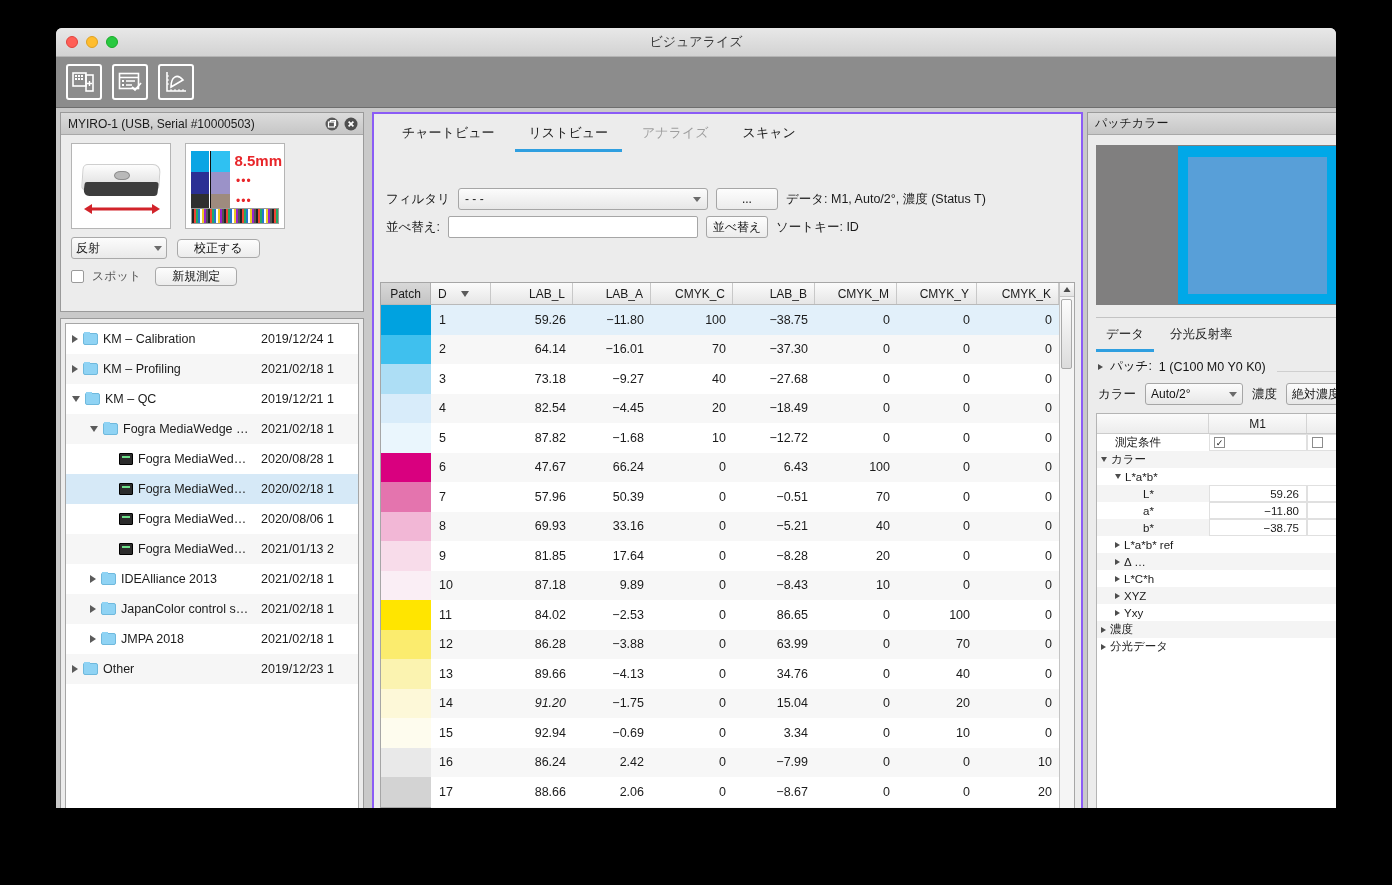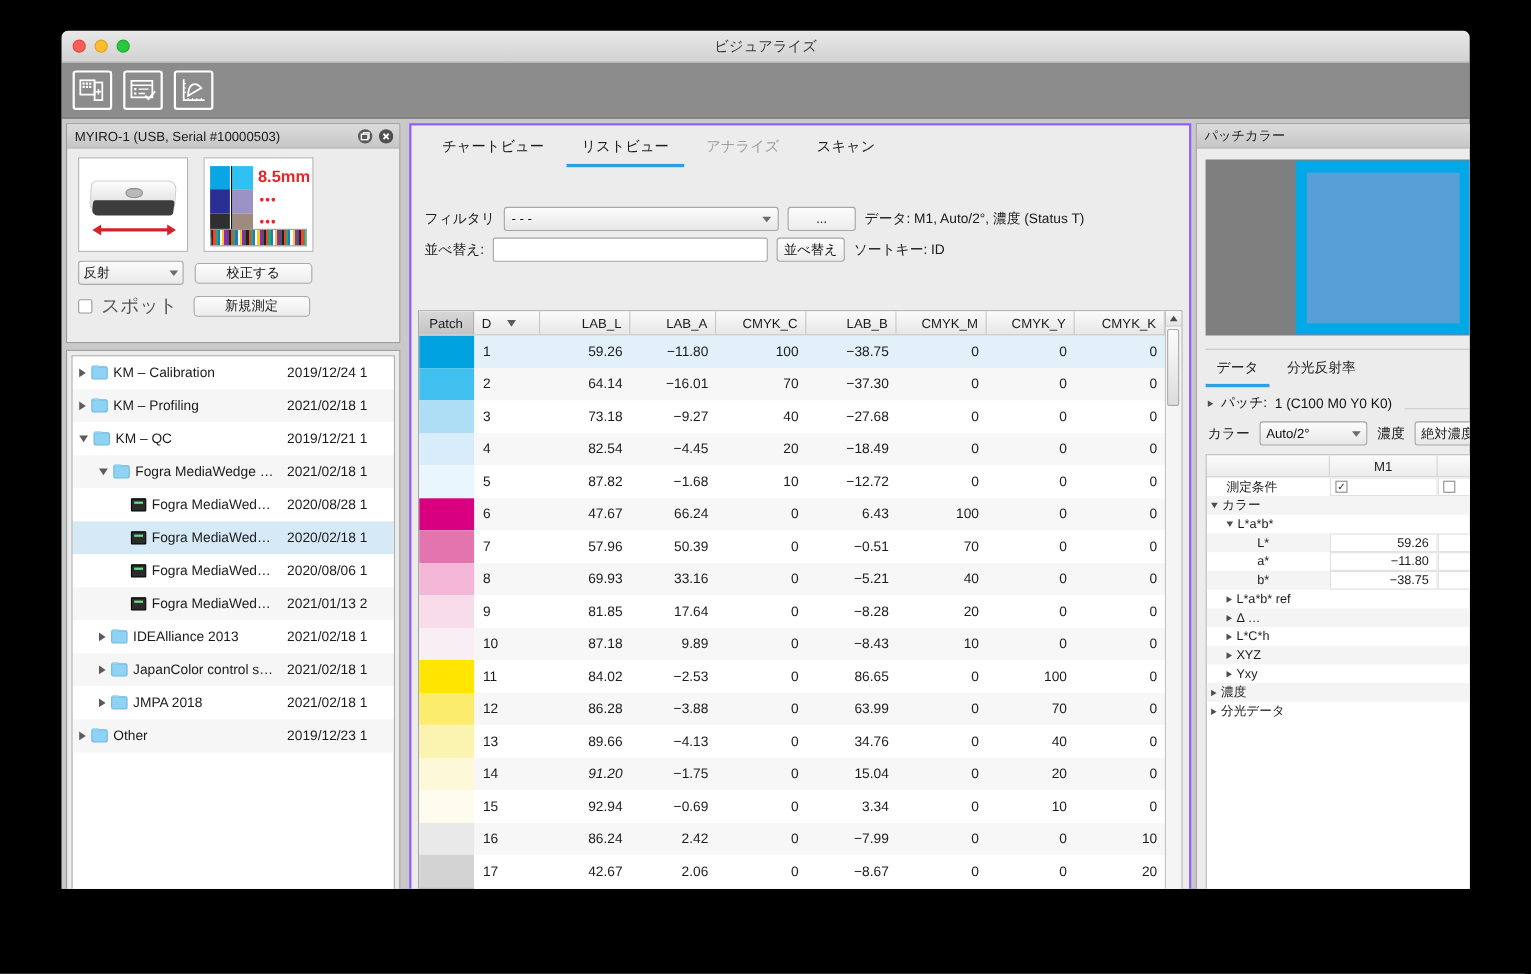--- a/index.html
+++ b/index.html
@@ -135,26 +135,26 @@
     display: flex; align-items: center;
   }
   .fake-select { justify-content: space-between; }
   .fs-caret { width:0;height:0;border-left:4px solid transparent;border-right:4px solid transparent;border-top:5px solid #6b6b6b; margin-left:6px;}
   .btn {
     font-family: "Liberation Sans", sans-serif;
     font-size: 12px; height: 19px;
     background: linear-gradient(#fdfdfd, #ececec);
     border: 1px solid #a9a9a9;
     border-radius: 4px;
-    padding: 0 28px; color: #111;
+    padding: 0 16px; color: #111;
     display: inline-flex; align-items: center; justify-content: center;
   }
   .chk-row { display: flex; align-items: center; gap: 8px; }
   .chkbox { width: 13px; height: 13px; border: 1px solid #9a9a9a; background: #fff; border-radius: 2px; display:inline-block;}
-  .chk-label { font-size: 17px; color: #555; }
+  .chk-label { font-size: 12px; color: #555; }
 
   
   .list-panel { flex: 1 1 auto; min-height: 0; }
   .list-wrap { flex: 1 1 auto; display: flex; flex-direction: column; padding: 4px; min-height: 0; }
   .dl-table { flex: 1 1 auto; border: 1px solid #a6a6a6; background: #fff; display: flex; flex-direction: column; min-height: 0;}
   .dl-head { display: flex; height: 22px; background: linear-gradient(#fbfbfb,#e7e7e7); border-bottom: 1px solid #bdbdbd; flex: 0 0 auto;}
   .dl-th { font-size: 12px; color: #222; display:flex; align-items:center; padding: 0 6px; border-right: 1px solid #cfcfcf; }
   .dl-th.name { width: 195px; justify-content: space-between; }
   .dl-th.date { flex: 1 1 auto; }
   .dl-rows { flex: 1 1 auto; overflow: hidden; }
@@ -755,21 +755,21 @@
                     <div class="g-cell" style="width: 78px;">2.42</div>
                     <div class="g-cell" style="width: 82px;">0</div>
                     <div class="g-cell" style="width: 82px;">−7.99</div>
                     <div class="g-cell" style="width: 82px;">0</div>
                     <div class="g-cell" style="width: 80px;">0</div>
                     <div class="g-cell" style="width: 82px;">10</div>
                   </div>
                   <div class="g-row">
                     <div class="g-cell sw" style="width: 50px; background: rgb(211, 211, 211);"></div>
                     <div class="g-cell idc" style="width: 60px;">17</div>
-                    <div class="g-cell" style="width: 82px;">42.67</div>
+                    <div class="g-cell" style="width: 82px;">88.66</div>
                     <div class="g-cell" style="width: 78px;">2.06</div>
                     <div class="g-cell" style="width: 82px;">0</div>
                     <div class="g-cell" style="width: 82px;">−8.67</div>
                     <div class="g-cell" style="width: 82px;">0</div>
                     <div class="g-cell" style="width: 80px;">0</div>
                     <div class="g-cell" style="width: 82px;">20</div>
                   </div>
                   <div class="g-row alt">
                     <div class="g-cell sw" style="width: 50px; background: rgb(168, 168, 168);"></div>
                     <div class="g-cell idc" style="width: 60px;">18</div>

